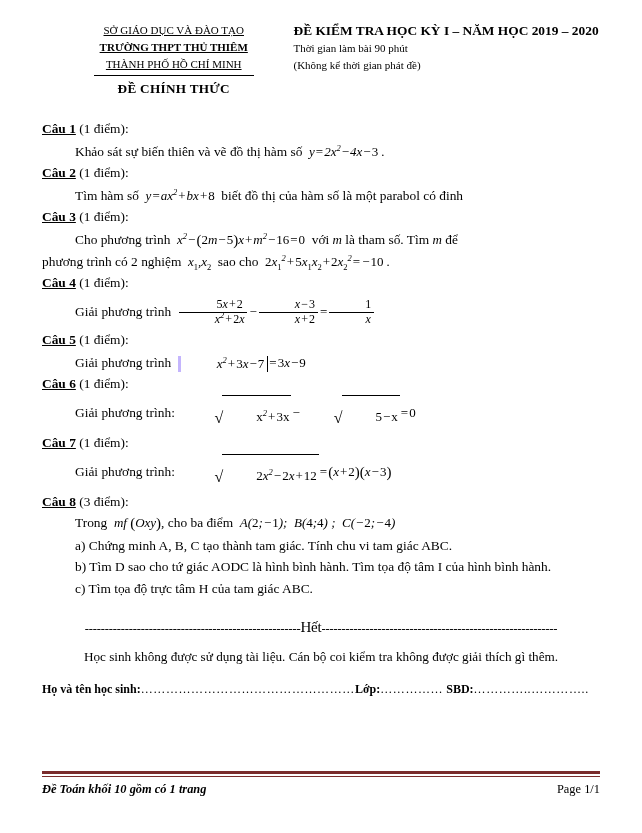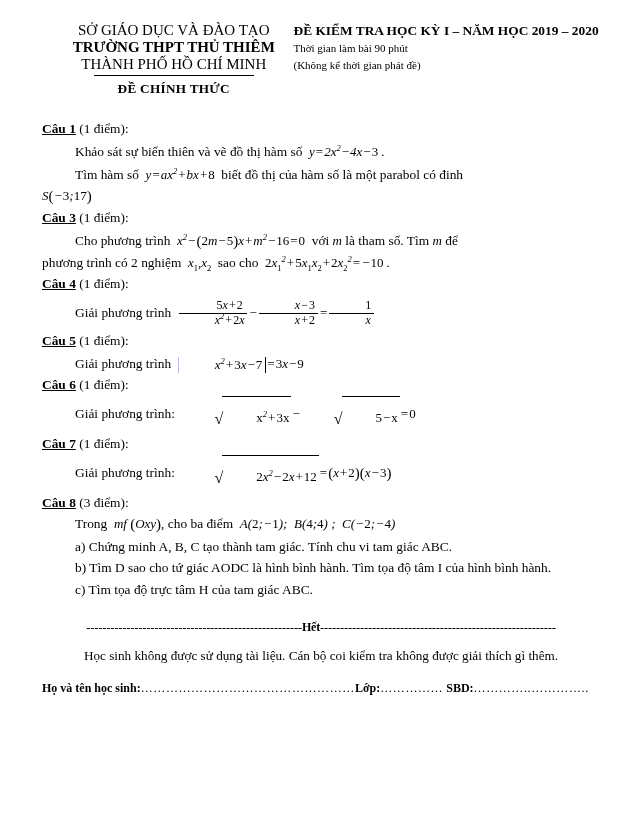--- a/index.html
+++ b/index.html
@@ -31,23 +31,24 @@
   }
   .header-left {
     width: 250px;
     text-align: center;
     padding-left: 12px;
   }
   .header-right {
     width: 320px;
   }
   .hl-line {
-    font-size: 15px;
+    font-size: 11px;
     line-height: 17px;
     white-space: nowrap;
+    text-decoration: underline;
   }
   .hl-line.bold { font-weight: bold; }
   .school-rule {
     width: 160px;
     height: 1px;
     background: #000;
     margin: 2px auto 5px auto;
   }
   .official {
     font-weight: bold;
@@ -156,21 +157,21 @@
   .rad .under {
     border-top: 1px solid #000;
     padding: 8px 2px 0 1px;
     display: inline-block;
     margin-left: -1px;
   }
 
   
   .abs {
     display: inline-block;
-    border-left: 1px solid #c4b5fd;
+    border-left: 3px solid #c4b5fd;
     border-right: 1px solid #000;
     padding: 0 3px;
     line-height: 1.25;
     vertical-align: middle;
   }
 
   
   .bp {
     font-style: normal;
     font-size: 15px;
@@ -180,21 +181,21 @@
   
   .het-row {
     margin-top: 20px;
     text-align: center;
     font-size: 12.6px;
     letter-spacing: -0.2px;
     white-space: nowrap;
     overflow: hidden;
     padding: 0 22px;
   }
-  .het-word { font-weight: bold; font-size: 12px; }
+  .het-word { font-weight: normal; font-size: 15px; }
   .note-row {
     margin-top: 13px;
     text-align: center;
     font-size: 13.2px;
   }
   .info-row {
     margin-top: 17px;
     font-size: 12px;
     font-weight: bold;
     white-space: nowrap;
@@ -256,27 +257,28 @@
         <span class="q-label">Câu 1</span>
         <span class="q-points">(1 điểm):</span>
       </div>
       <div class="q-text">
         <span>Khảo sát sự biến thiên và vẽ đồ thị hàm số</span>
         <span class="math">&nbsp;y<span class="op">=</span>2x<sup class="ex">2</sup><span class="op">−</span>4x<span class="op">−</span><span class="num">3</span> .</span>
       </div>
     </div>
 
     <div class="q-block">
+      <div class="q-head">
+        <span class="q-label">Câu 2</span>
+        <span class="q-points">(1 điểm):</span>
+      </div>
       <div class="q-text justify">
         <span>Tìm hàm số</span>
         <span class="math">&nbsp;y<span class="op">=</span>ax<sup class="ex">2</sup><span class="op">+</span>bx<span class="op">+</span><span class="num">8</span>&nbsp;</span>
         <span>biết đồ thị của hàm số là một parabol có đinh</span>
-      </div>
-      <div class="q-cont">
-        <span class="math">S<span class="bp">(</span><span class="op">−</span><span class="num">3</span>;<span class="num">17</span><span class="bp">)</span></span>
       </div>
     </div>
 
     <div class="q-block">
       <div class="q-head">
         <span class="q-label">Câu 3</span>
         <span class="q-points">(1 điểm):</span>
       </div>
       <div class="q-text justify">
         <span>Cho phương trình</span>
@@ -359,14 +361,21 @@
     </div>
 
     <div class="note-row">Học sinh không được sử dụng tài liệu. Cán bộ coi kiểm tra không được giải thích gì thêm.</div>
 
     <div class="info-row">
       <span>Họ và tên học sinh:</span><span class="dots">……………………………………………</span><span>Lớp:</span><span class="dots">……………</span>&nbsp;<span>SBD:</span><span class="dots">…………..…………..</span>
     </div>
 
   </div>
 
+  <div class="page-footer">
+    <div class="footer-rule" style="border-top-color: rgb(122, 43, 43); border-bottom-color: rgb(122, 43, 43);"></div>
+    <div class="footer-text">
+      <span class="footer-left">Đề Toán khối 10 gồm có 1 trang</span>
+      <span class="footer-right">Page 1/1</span>
+    </div>
+  </div>
 
 </div>
 
 </body></html>

